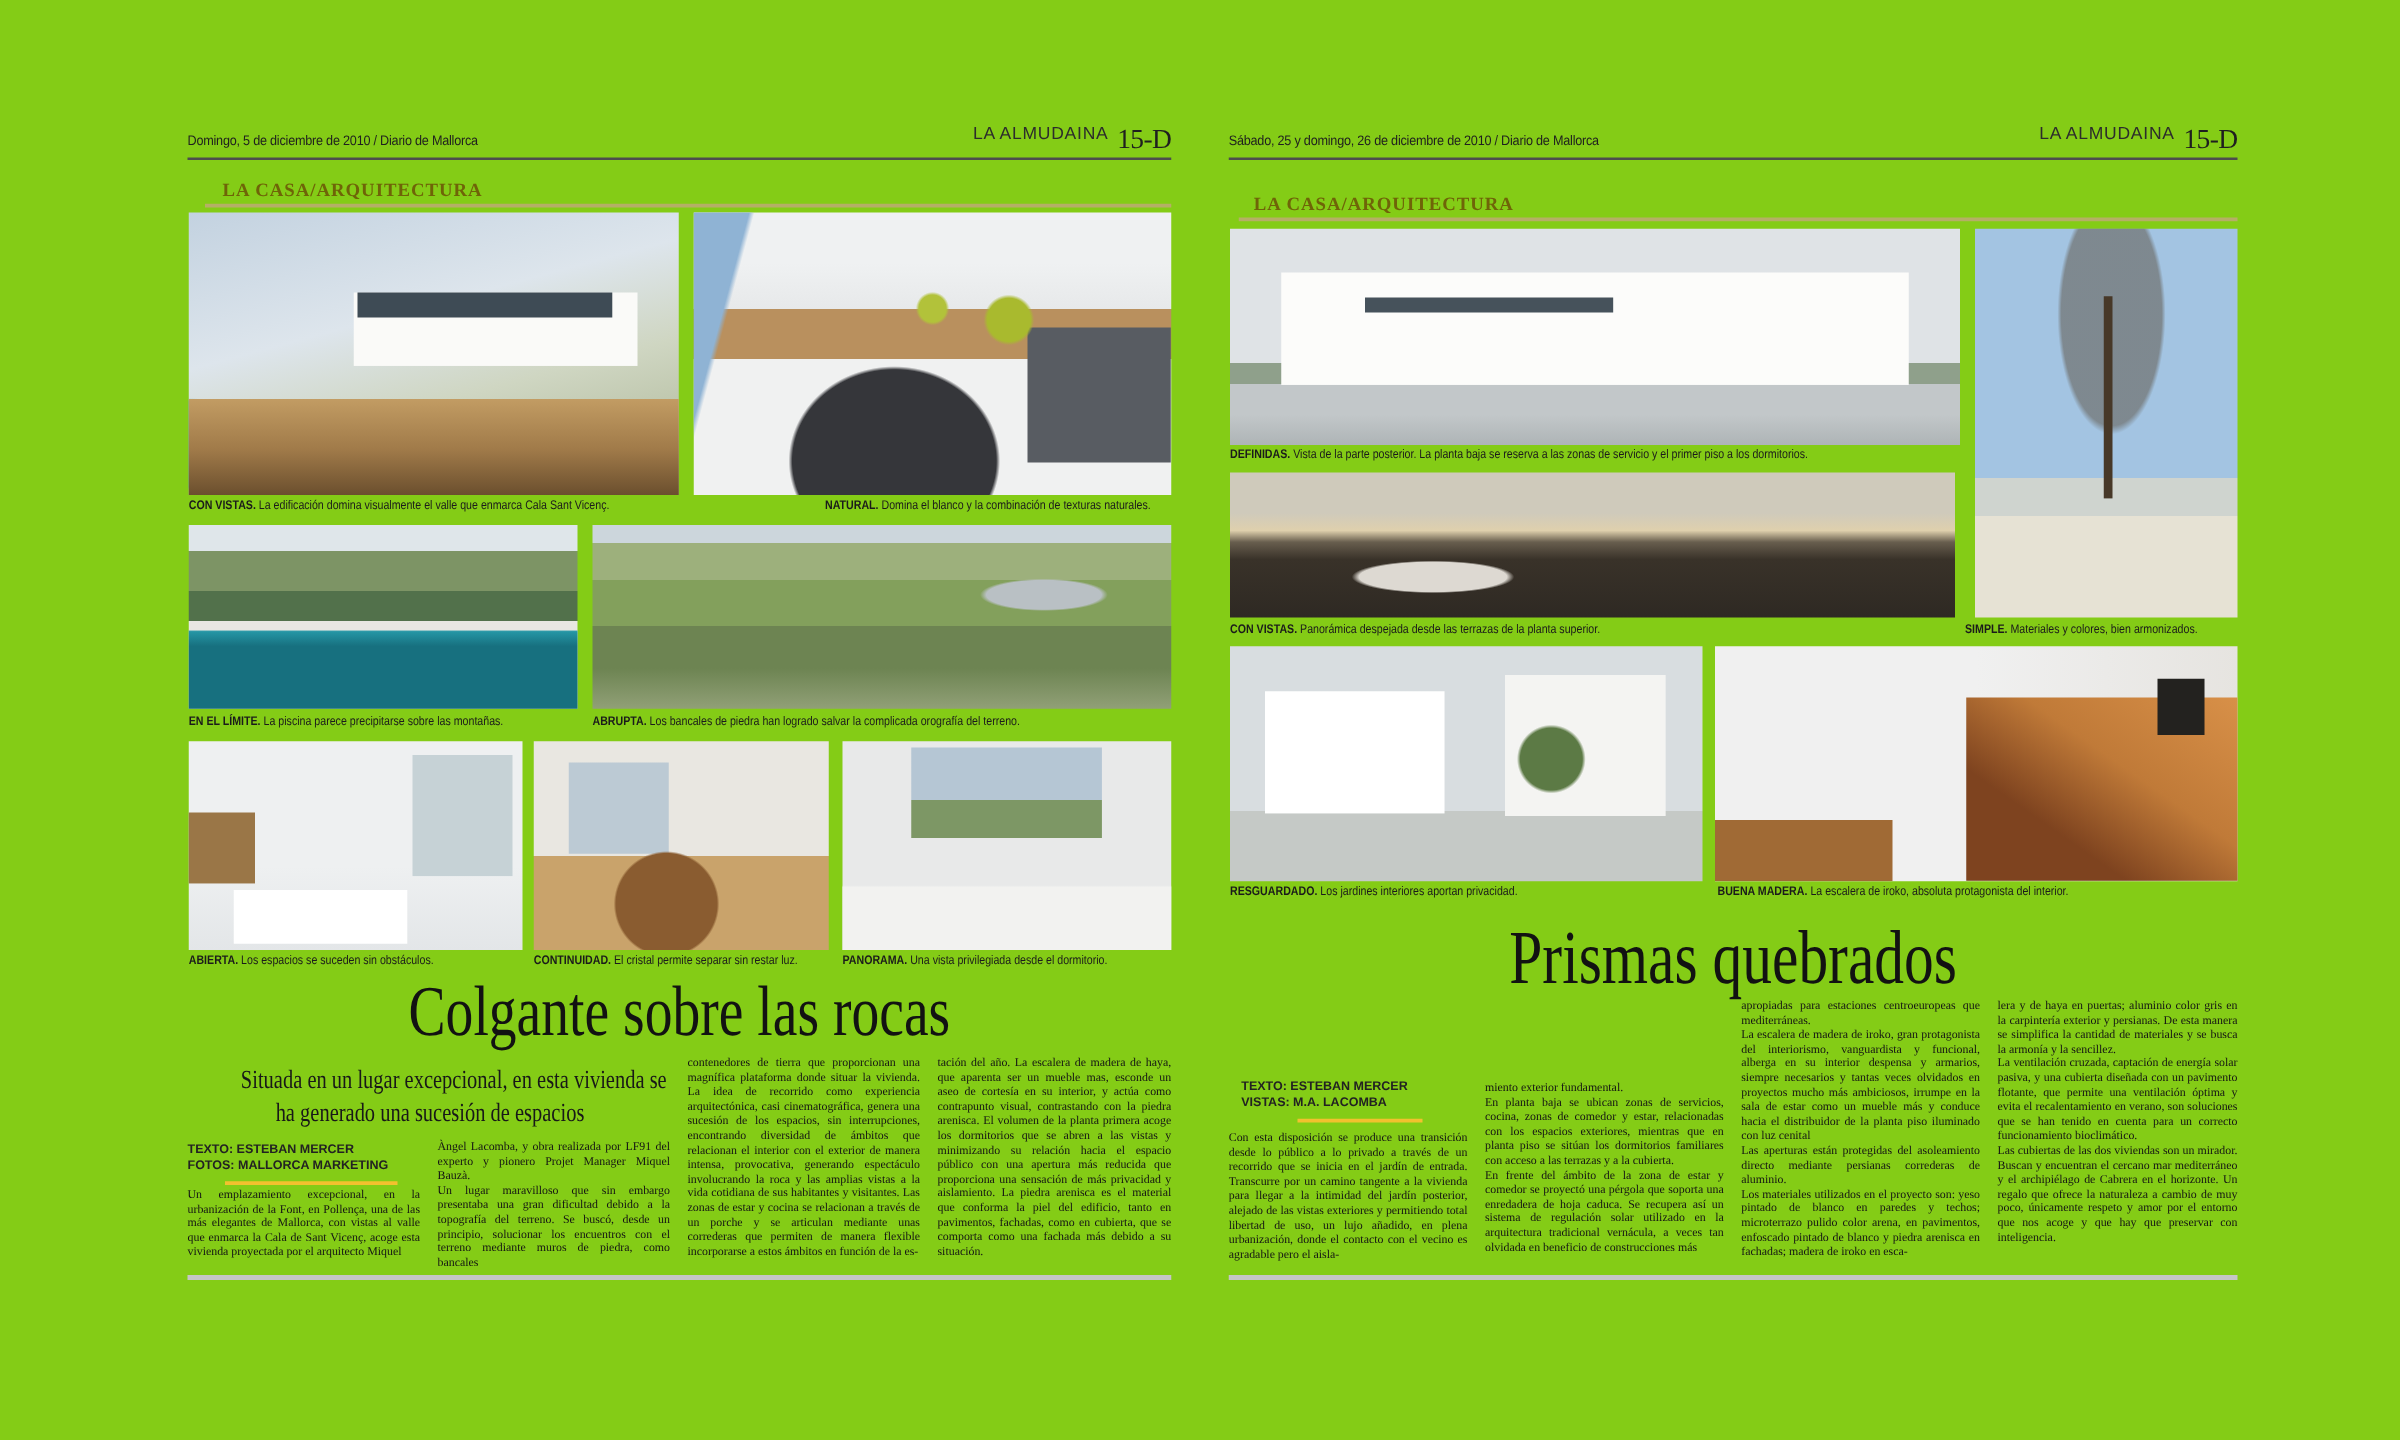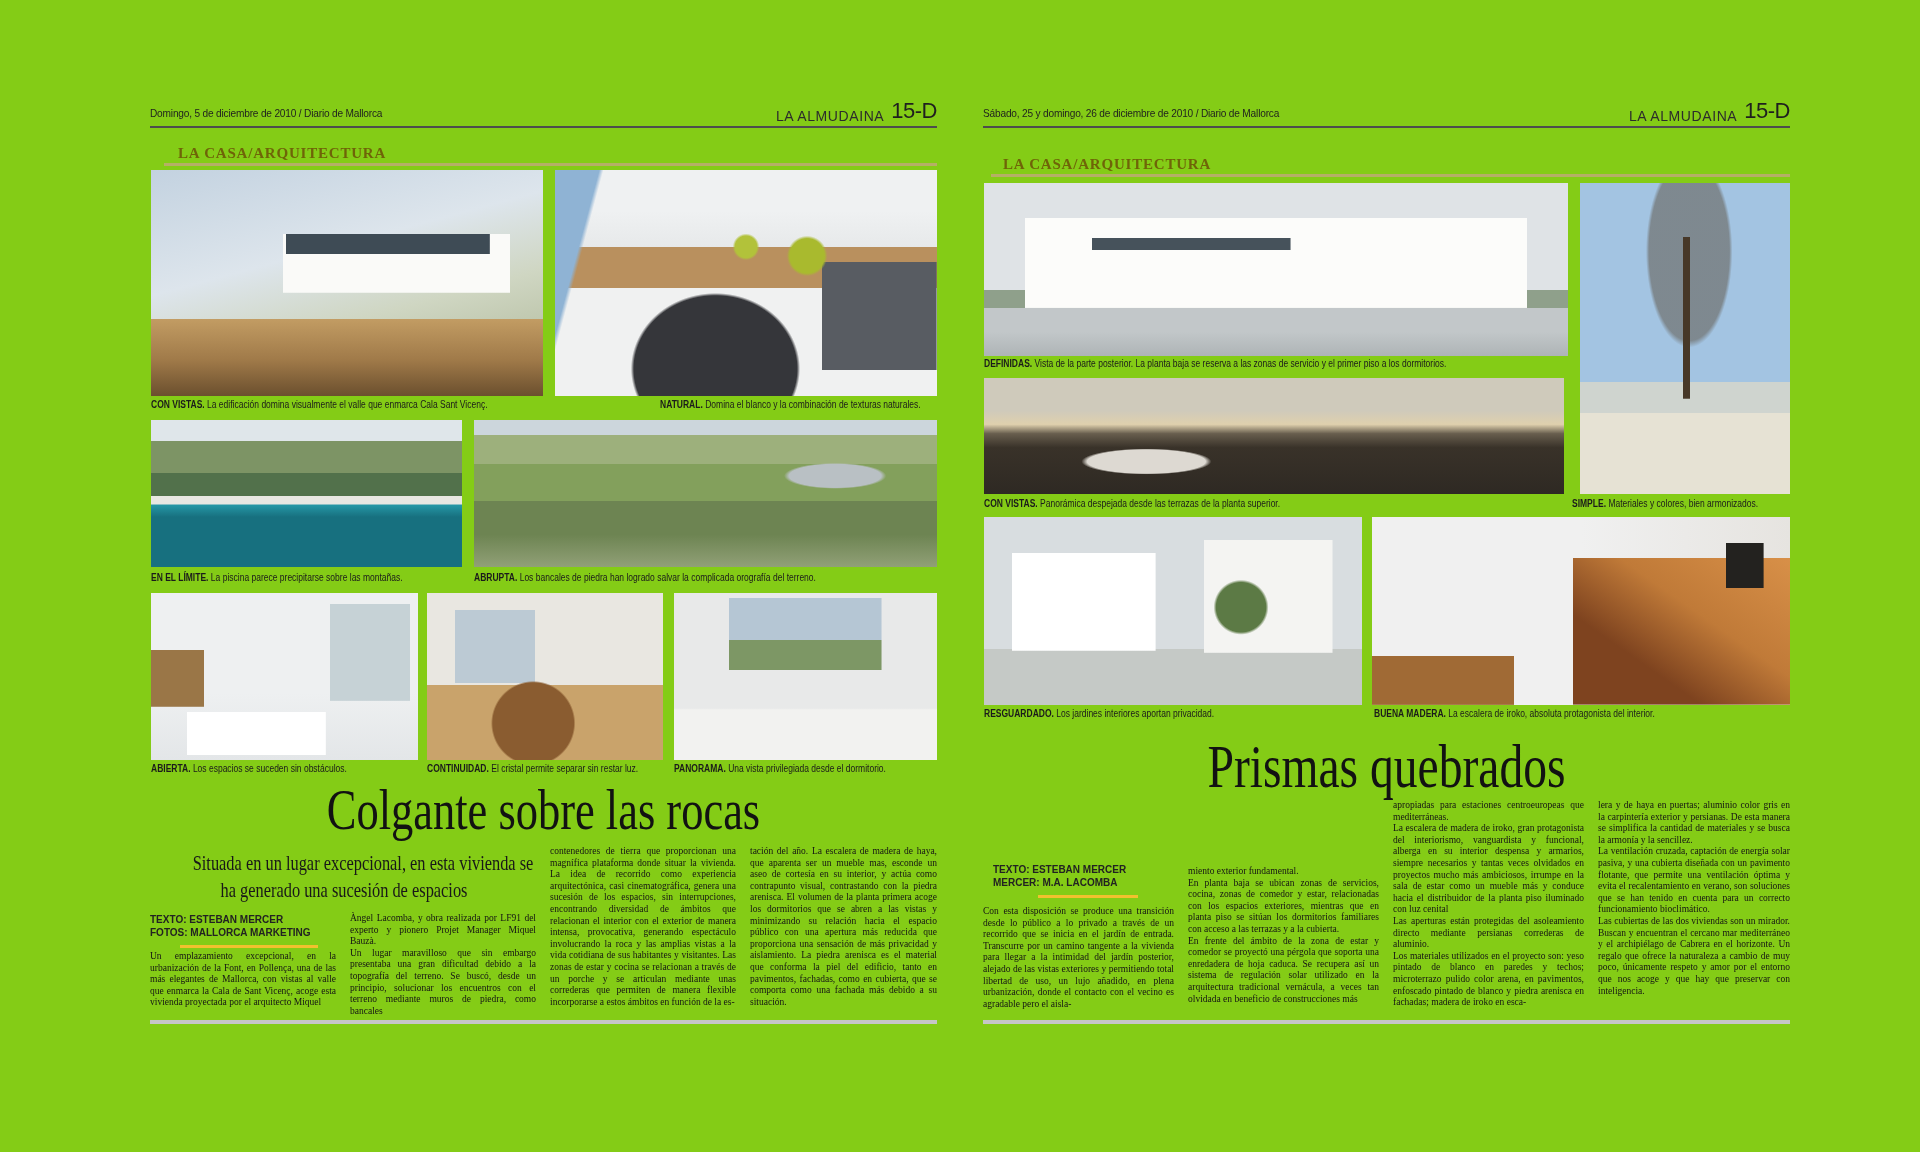--- a/index.html
+++ b/index.html
@@ -4,23 +4,23 @@
 <style>
   html,body{margin:0;padding:0;background:#ffffff;}
   #canvas{position:relative;width:1920px;height:1152px;background:#84cc16;overflow:hidden;
           font-family:"Liberation Sans",sans-serif;}
   .page{position:absolute;top:100px;height:930px;}
   #page-left{left:150px;width:787px;}
   #page-right{left:983px;width:807px;}
 
   .dateline{position:absolute;left:0;top:7px;font-size:11px;color:#1f1f1f;letter-spacing:-.2px;
             transform:scaleX(.92);transform-origin:0 50%;white-space:nowrap;}
-  .brand{position:absolute;right:0;top:-2px;display:flex;align-items:flex-end;gap:7px;color:#2c2c2c;}
+  .brand{position:absolute;right:0;top:-2px;display:flex;align-items:flex-start;gap:7px;color:#2c2c2c;}
   .brand .bname{font-size:14px;letter-spacing:.6px;}
-  .brand .bnum{font-size:22px;letter-spacing:-.5px;color:#1f1f1f;}
+  .brand .bnum{font-size:22px;letter-spacing:-.5px;color:#1f1f1f;font-family:Liberation Serif, serif;}
   .hrule{position:absolute;left:0;top:26px;height:2px;background:#4d4d4d;width:100%;}
 
   .section{position:absolute;font-family:"Liberation Serif",serif;font-weight:700;font-size:15px;
            color:#6f6408;letter-spacing:.8px;white-space:nowrap;}
   .secrule{position:absolute;height:3px;background:#b5af66;}
 
   .ph{position:absolute;background-color:#d8d8d8;}
 
   .cap{position:absolute;font-size:10px;color:#1b1b1b;white-space:nowrap;
        transform:scaleX(.85);transform-origin:0 50%;}
@@ -206,21 +206,21 @@
     <div class="cap" style="left:391px;top:608px;">
       <span class="lead">BUENA MADERA.</span>
       <span>La escalera de iroko, absoluta protagonista del interior.</span>
     </div>
 
     <div class="headline" style="top:636px;font-size:61px;">Prismas quebrados</div>
 
 
     <div class="byline" style="left:10px;top:763px;width:180px;">
       <div>TEXTO: ESTEBAN MERCER</div>
-      <div>MERCER: M.A. LACOMBA</div>
+      <div>VISTAS: M.A. LACOMBA</div>
     </div>
     <div class="byrule" style="left:55px;top:795px;width:100px;"></div>
 
     <div class="col" style="left:0;top:806px;width:191px;">Con esta disposición se produce una transición desde lo público a lo privado a través de un recorrido que se inicia en el jardín de entrada. Transcurre por un camino tangente a la vivienda para llegar a la intimidad del jardín posterior, alejado de las vistas exteriores y permitiendo total libertad de uso, un lujo añadido, en plena urbanización, donde el contacto con el vecino es agradable pero el aisla-</div>
     <div class="col" style="left:205px;top:766px;width:191px;">miento exterior fundamental.
 En planta baja se ubican zonas de servicios, cocina, zonas de comedor y estar, relacionadas con los espacios exteriores, mientras que en planta piso se sitúan los dormitorios familiares con acceso a las terrazas y a la cubierta.
 En frente del ámbito de la zona de estar y comedor se proyectó una pérgola que soporta una enredadera de hoja caduca. Se recupera así un sistema de regulación solar utilizado en la arquitectura tradicional vernácula, a veces tan olvidada en beneficio de construcciones más</div>
     <div class="col" style="left:410px;top:700px;width:191px;">apropiadas para estaciones centroeuropeas que mediterráneas.
 La escalera de madera de iroko, gran protagonista del interiorismo, vanguardista y funcional, alberga en su interior despensa y armarios, siempre necesarios y tantas veces olvidados en proyectos mucho más ambiciosos, irrumpe en la sala de estar como un mueble más y conduce hacia el distribuidor de la planta piso iluminado con luz cenital
 Las aperturas están protegidas del asoleamiento directo mediante persianas correderas de aluminio.

